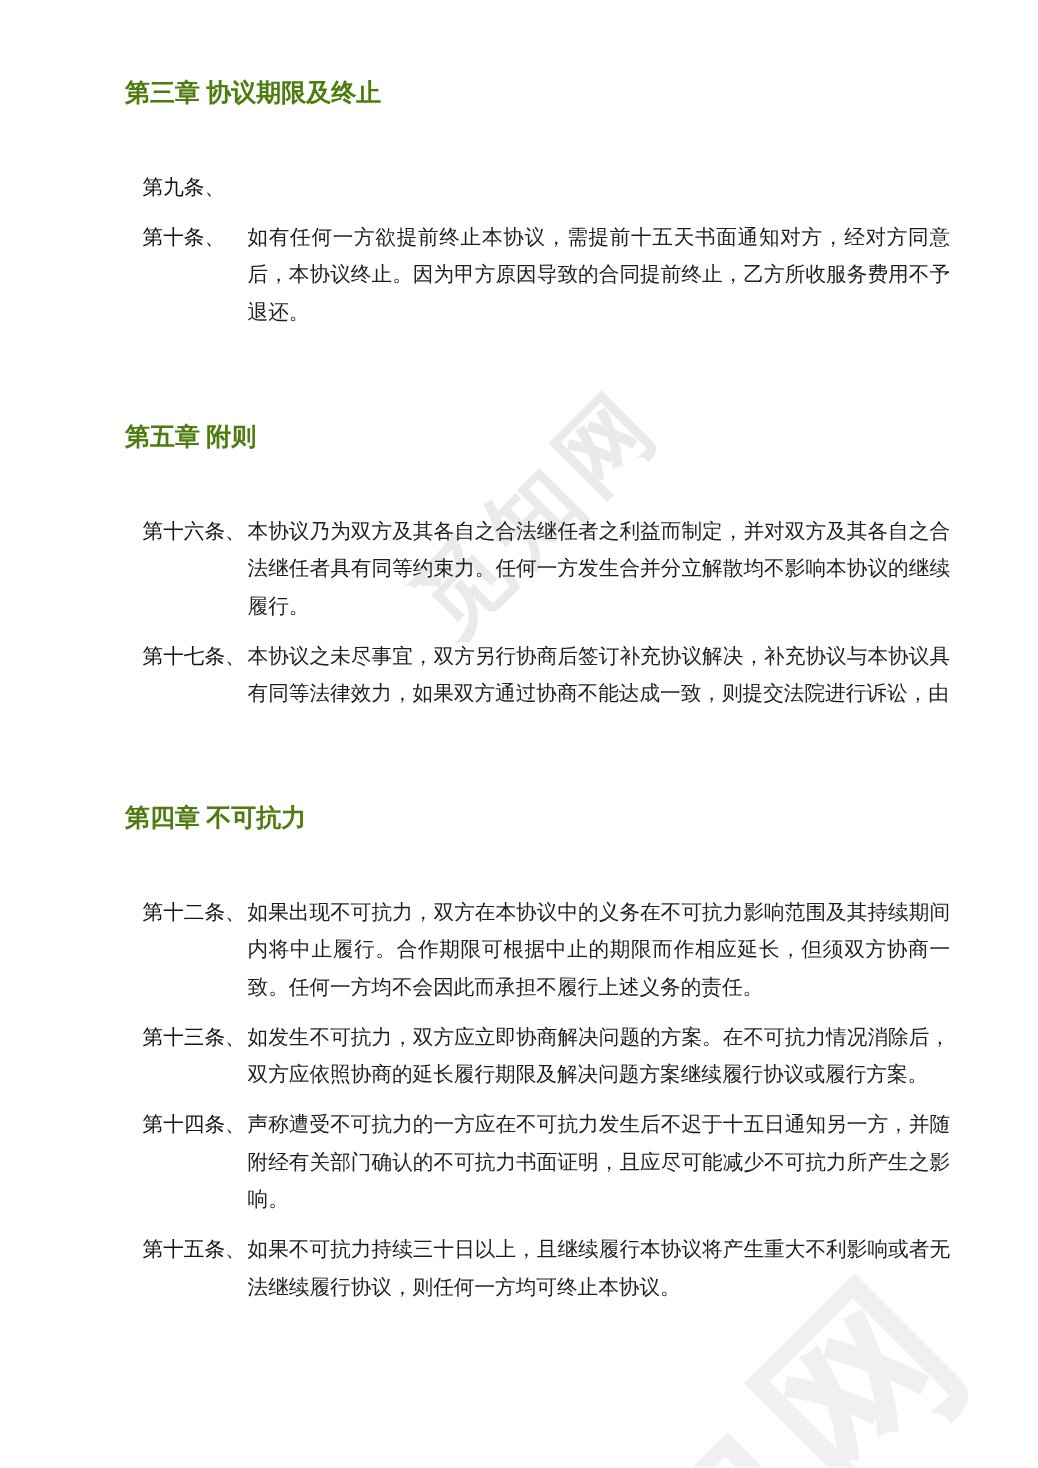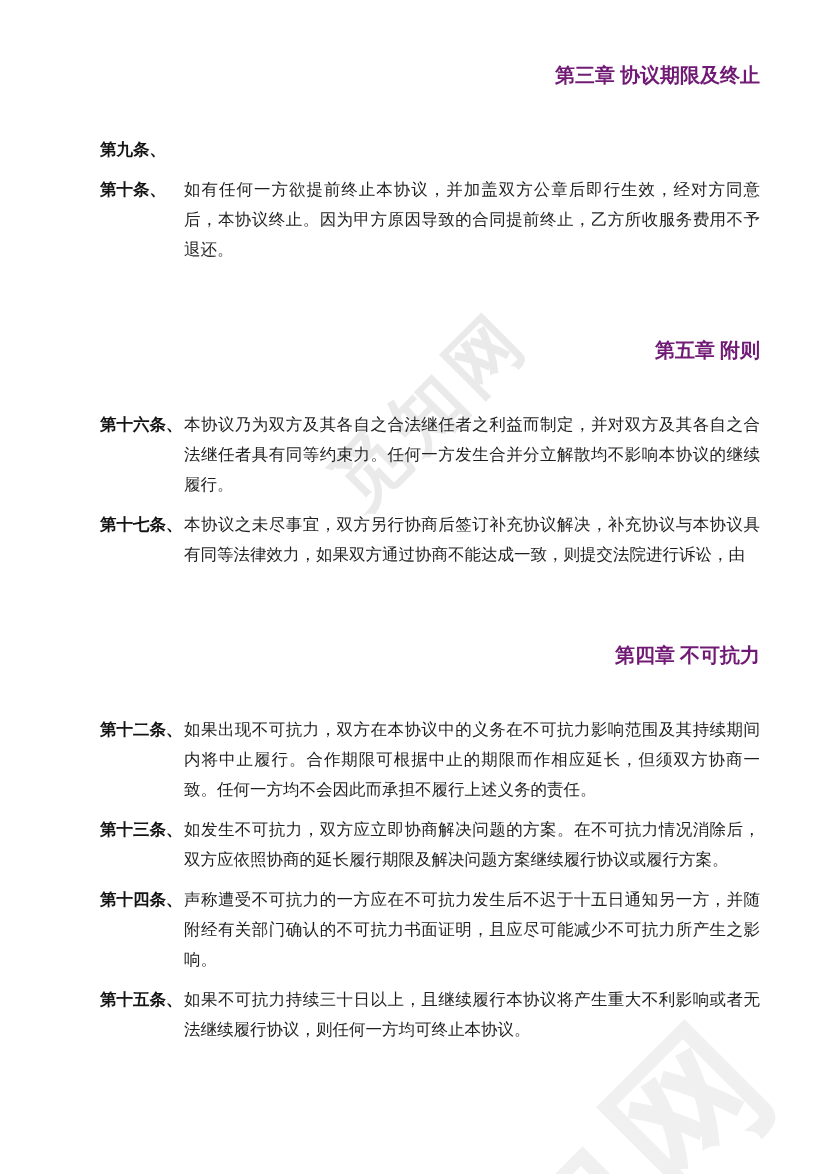--- a/index.html
+++ b/index.html
@@ -47,38 +47,39 @@
     left: 100px;
     top: 0;
     width: 660px;
     z-index: 1;
   }
   .chapter { margin: 0; }
   .chapter.first { padding-top: 60px; }
   .chapter + .chapter { margin-top: 70px; }
   .chapter-title {
     margin: 0 0 45px 0;
-    text-align: right;
+    text-align: left;
     font-size: 20px;
     font-weight: bold;
     line-height: 30px;
-    color: #701a75;
+    color: #4d7c0f;
   }
   .article {
     display: flex;
     align-items: flex-start;
     margin: 0 0 10px 0;
     font-size: 16.5px;
     line-height: 30px;
   }
   .article-label {
     flex: 0 0 84px;
-    font-weight: bold;
+    font-weight: normal;
     white-space: nowrap;
     color: #141414;
+    margin-left: 14px;
   }
   .article-body {
     flex: 1;
     text-align: justify;
   }
 </style>
 </head>
 <body>
 
 <div class="page">
@@ -91,21 +92,21 @@
 
     <section class="chapter first">
       <h2 class="chapter-title">第三章 协议期限及终止</h2>
 
       <div class="article">
         <span class="article-label">第九条、</span>
       </div>
 
       <div class="article">
         <span class="article-label">第十条、</span>
-        <span class="article-body">如有任何一方欲提前终止本协议，并加盖双方公章后即行生效，经对方同意后，本协议终止。因为甲方原因导致的合同提前终止，乙方所收服务费用不予退还。</span>
+        <span class="article-body">如有任何一方欲提前终止本协议，需提前十五天书面通知对方，经对方同意后，本协议终止。因为甲方原因导致的合同提前终止，乙方所收服务费用不予退还。</span>
       </div>
 
     </section>
 
     <section class="chapter">
       <h2 class="chapter-title">第五章 附则</h2>
 
       <div class="article">
         <span class="article-label">第十六条、</span>
         <span class="article-body">本协议乃为双方及其各自之合法继任者之利益而制定，并对双方及其各自之合法继任者具有同等约束力。任何一方发生合并分立解散均不影响本协议的继续履行。</span>

